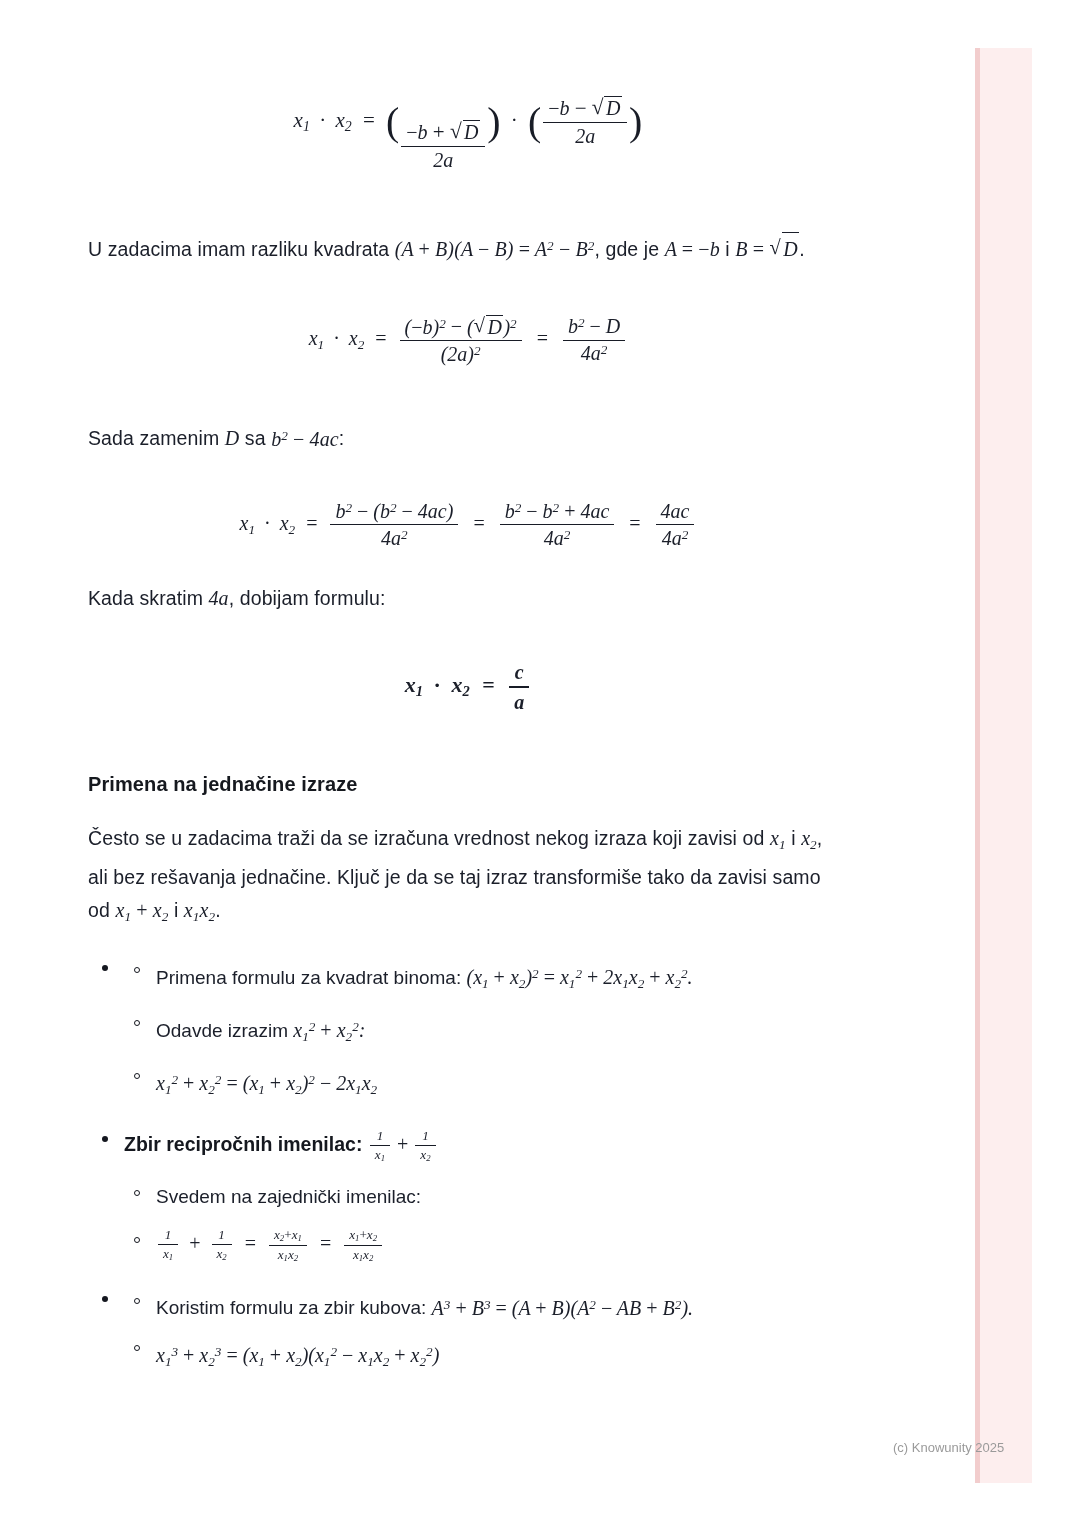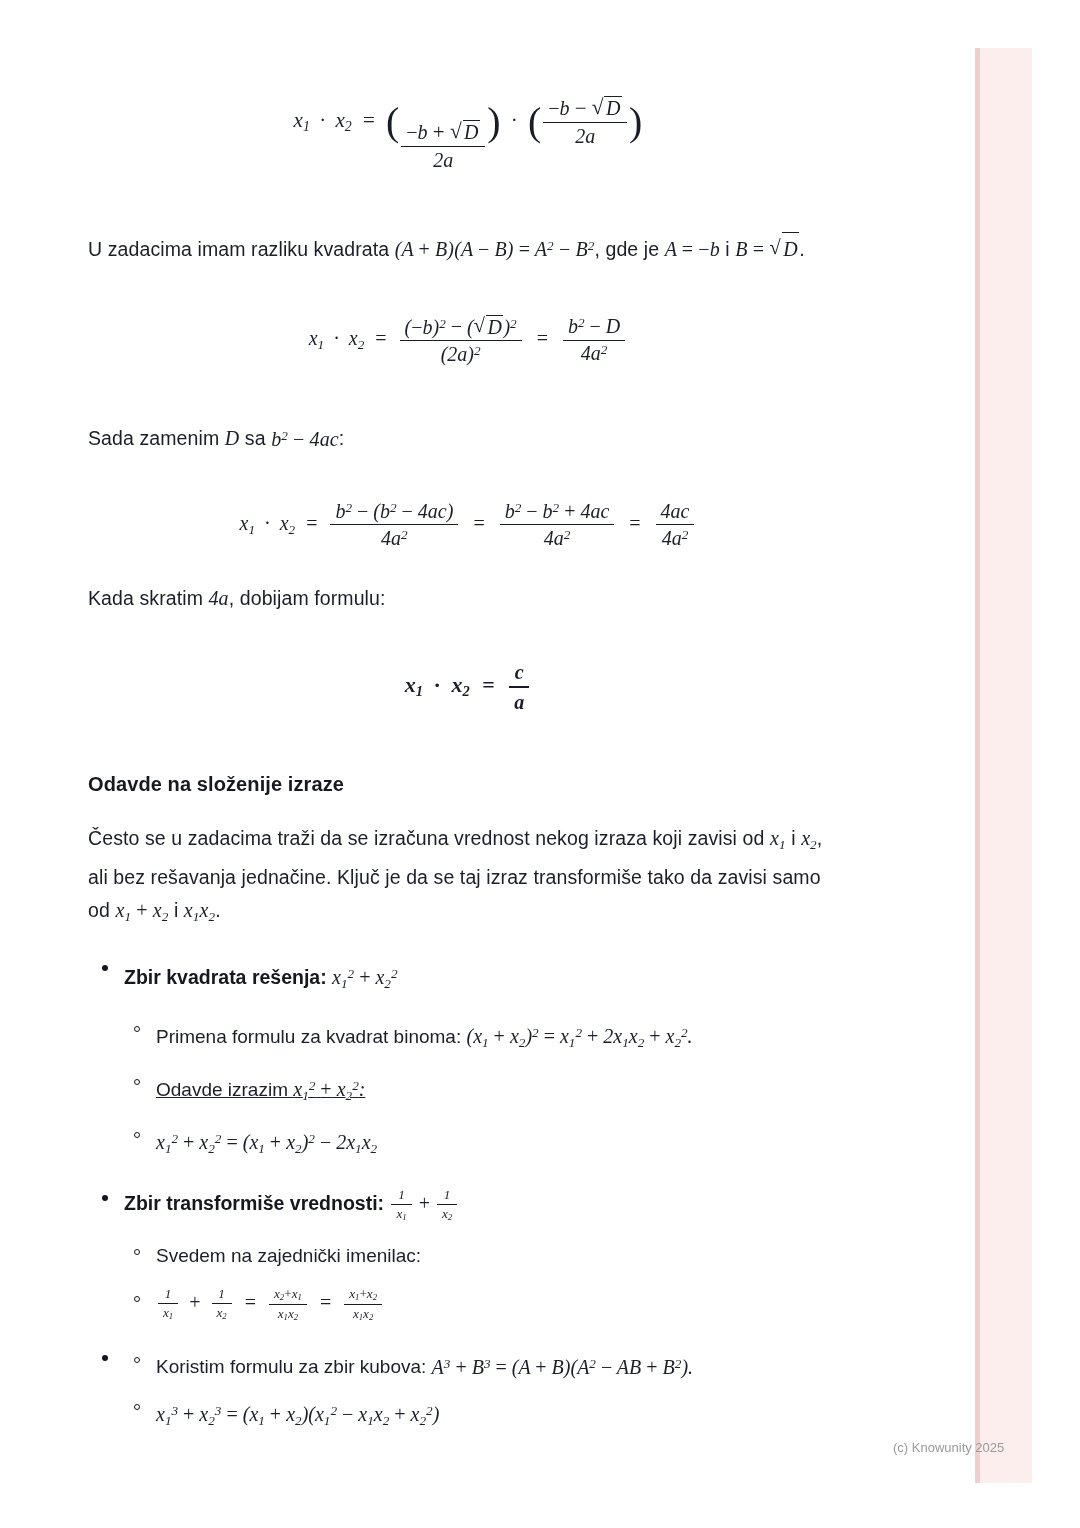--- a/index.html
+++ b/index.html
@@ -282,56 +282,52 @@
       <span class="m" style="font-size:22px; font-weight:bold;">x<sub>1</sub></span>
       <span class="op" style="margin:0 5px;">·</span>
       <span class="m" style="font-size:22px; font-weight:bold;">x<sub>2</sub></span>
       <span class="op" style="margin:0 7px;">=</span>
       <span class="frac" style="font-size:22px; font-weight:bold;">
         <span class="num" style="border-bottom-width:2px;"><span class="m" style="font-weight:bold;">c</span></span>
         <span class="den"><span class="m" style="font-weight:bold;">a</span></span>
       </span>
     </div>
 
-    <div class="h-sub" style="margin-top:58px;">Odavde na složenije izraze</div>
+    <div class="h-sub" style="margin-top:58px;">Primena na jednačine izraze</div>
 
     <div class="para" style="margin-top:26px; width:745px;">
       <span>Često se u zadacima traži da se izračuna vrednost nekog izraza koji zavisi od </span><span class="m">x<sub>1</sub></span><span> i </span><span class="m">x<sub>2</sub></span><span>, ali bez rešavanja jednačine. Ključ je da se taj izraz transformiše tako da zavisi samo od </span><span class="m">x<sub>1</sub> <span class="op">+</span> x<sub>2</sub></span><span> i </span><span class="m">x<sub>1</sub>x<sub>2</sub></span><span>.</span>
     </div>
 
     <ul class="lvl1" style="margin-top:24px;">
 
       <li>
         <span class="bullet"></span>
-        <div class="li-head">
-          <span>Zbir kvadrata rešenja:</span>
-          <span class="m" style="font-weight:normal;">x<sub>1</sub><sup>2</sup> <span class="op">+</span> x<sub>2</sub><sup>2</sup></span>
-        </div>
         <ul class="lvl2" style="margin-top:16px;">
           <li>
             <span class="bullet-o"></span>
             <span>Primena formulu za kvadrat binoma:</span>
             <span class="m">(x<sub>1</sub> <span class="op">+</span> x<sub>2</sub>)<sup>2</sup> <span class="op">=</span> x<sub>1</sub><sup>2</sup> <span class="op">+</span> 2x<sub>1</sub>x<sub>2</sub> <span class="op">+</span> x<sub>2</sub><sup>2</sup>.</span>
           </li>
-          <li style="margin-top:10px;text-decoration:underline;">
+          <li style="margin-top:10px;">
             <span class="bullet-o"></span>
             <span>Odavde izrazim</span>
             <span class="m">x<sub>1</sub><sup>2</sup> <span class="op">+</span> x<sub>2</sub><sup>2</sup>:</span>
           </li>
           <li style="margin-top:10px;">
             <span class="bullet-o"></span>
             <span class="m">x<sub>1</sub><sup>2</sup> <span class="op">+</span> x<sub>2</sub><sup>2</sup> <span class="op">=</span> (x<sub>1</sub> <span class="op">+</span> x<sub>2</sub>)<sup>2</sup> <span class="op">−</span> 2x<sub>1</sub>x<sub>2</sub></span>
           </li>
         </ul>
       </li>
 
       <li style="margin-top:22px;">
         <span class="bullet"></span>
         <div class="li-head">
-          <span>Zbir transformiše vrednosti:</span>
+          <span>Zbir recipročnih imenilac:</span>
           <span class="m" style="font-weight:normal;">
             <span class="frac tiny" style="font-style:italic;">
               <span class="num">1</span><span class="den">x<sub>1</sub></span>
             </span>
             <span class="op">+</span>
             <span class="frac tiny" style="font-style:italic;">
               <span class="num">1</span><span class="den">x<sub>2</sub></span>
             </span>
           </span>
         </div>

